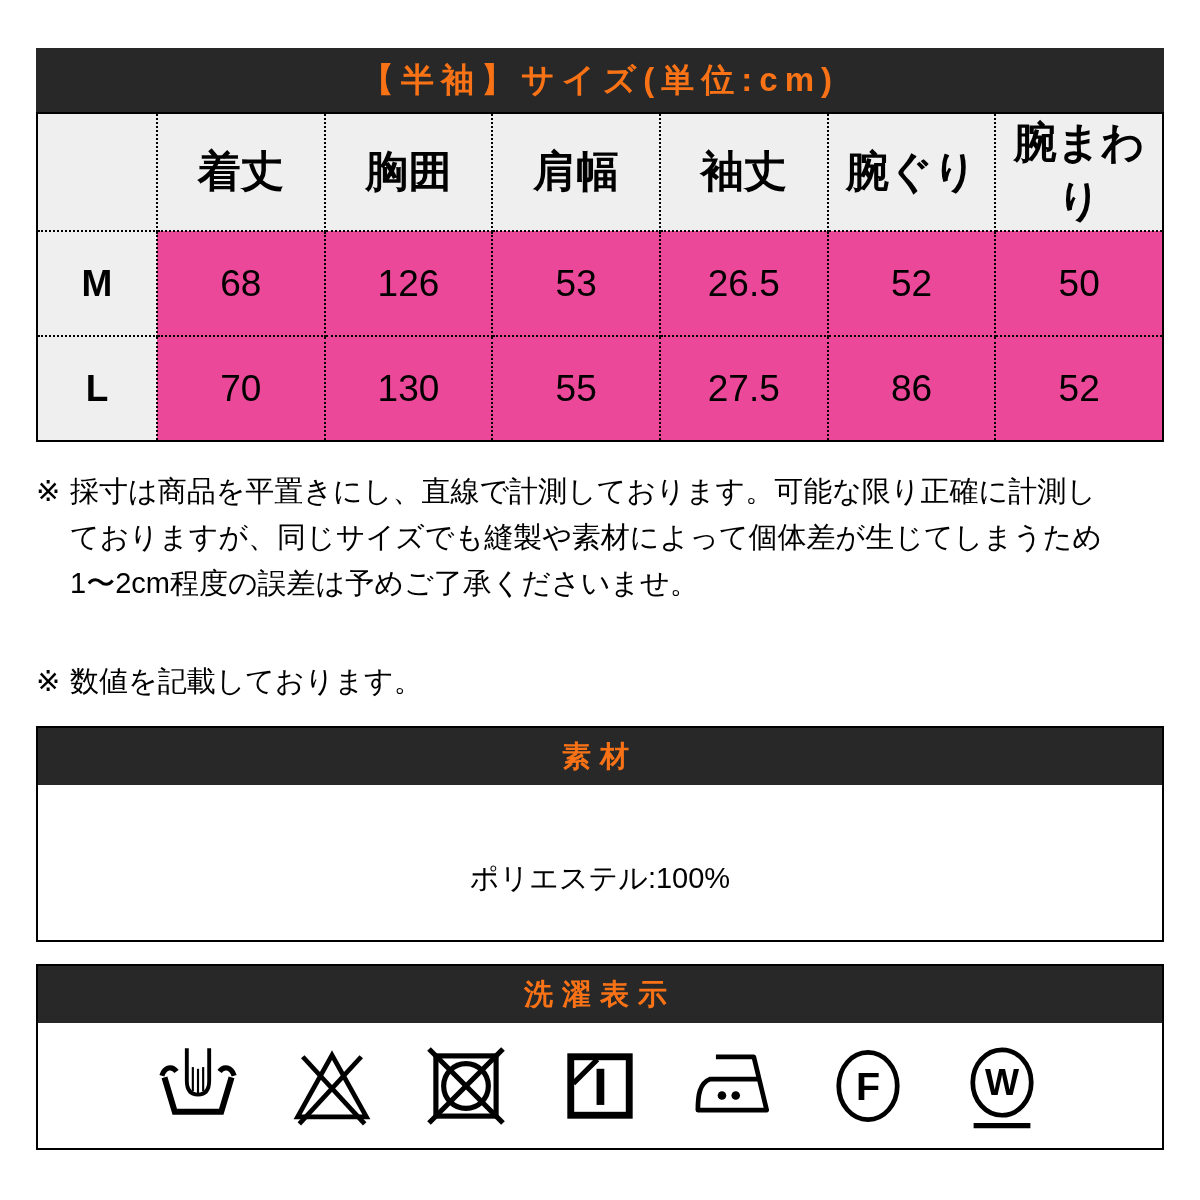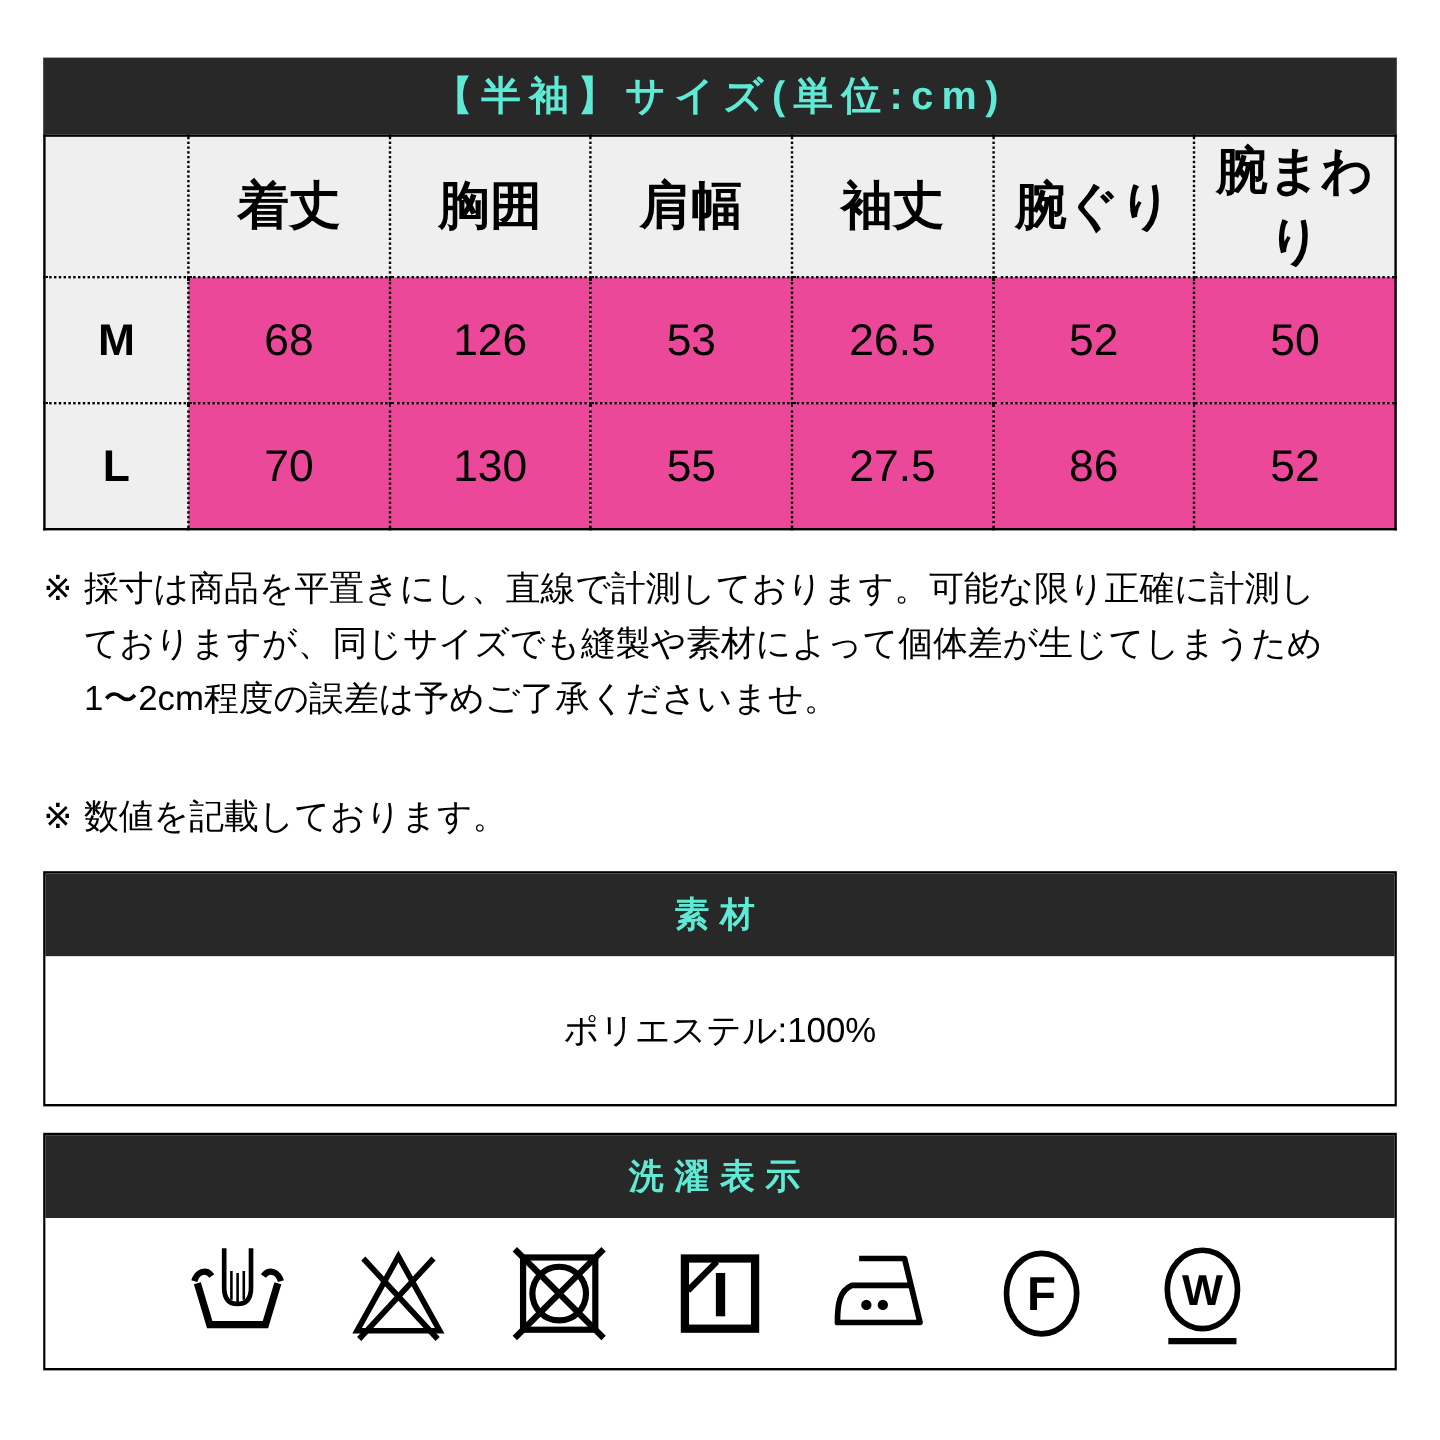--- a/index.html
+++ b/index.html
@@ -6,26 +6,26 @@
   body{
     width:1200px;height:1200px;
     font-family:"Liberation Sans","DejaVu Sans",sans-serif;
     color:#000;
     -webkit-font-smoothing:antialiased;
   }
   .page{padding:48px 36px 0 36px;box-sizing:border-box;}
 
   
   .bar{
-    background:#282828;color:#5eead4;
+    background:#282828;color:#f97316;
     display:flex;align-items:center;justify-content:center;
     font-weight:bold;
   }
   .bar.size-bar{height:64px;font-size:33px;letter-spacing:7px;}
-  .bar.sub-bar{height:69px;font-size:29px;letter-spacing:9px;}
+  .bar.sub-bar{height:57px;font-size:29px;letter-spacing:9px;}
 
   
   table.size-table{
     width:100%;border-collapse:collapse;table-layout:fixed;
     border:2px solid #000;
   }
   table.size-table th,table.size-table td{
     border:2px dotted #000;text-align:center;vertical-align:middle;
     padding:0;
   }
@@ -42,21 +42,21 @@
   .note-2{margin-top:52px;}
   .note .marker{flex:0 0 34px;}
   .note .lines{flex:1;}
   .note .line{display:block;}
 
   
   .boxed{border:2px solid #000;}
   .material-section{margin-top:22px;}
   .material-body{
     height:123px;display:flex;align-items:center;justify-content:center;
-    font-size:29px;background:#fff;
+    font-size:29px;background:#fff;margin-top:32px;
   }
   .laundry-section{margin-top:22px;}
   .laundry-body{
     height:125px;display:flex;align-items:center;justify-content:center;
     gap:48px;background:#fff;
   }
   .care-icon{width:86px;height:96px;display:block;}
 </style>
 </head>
 <body>

